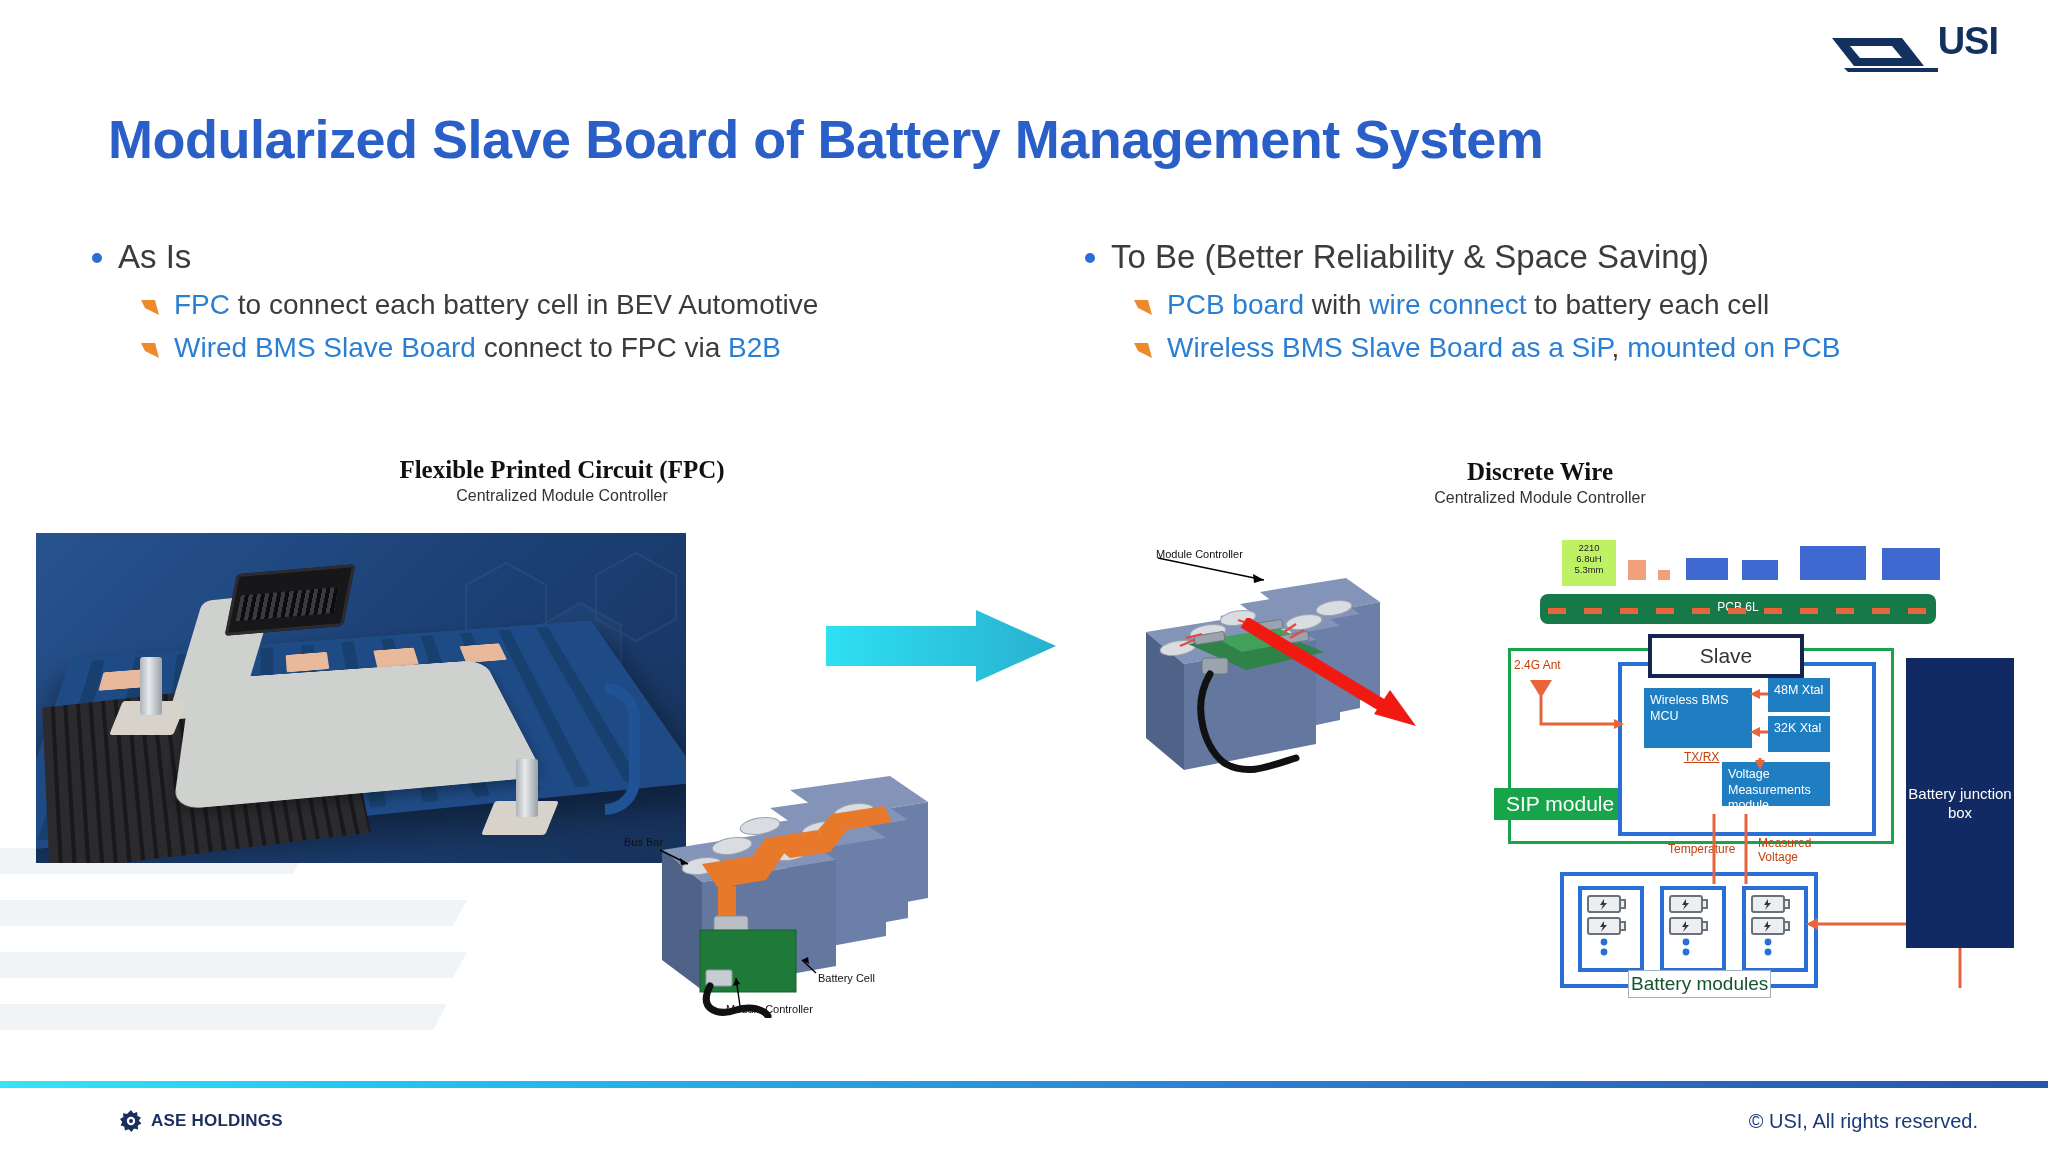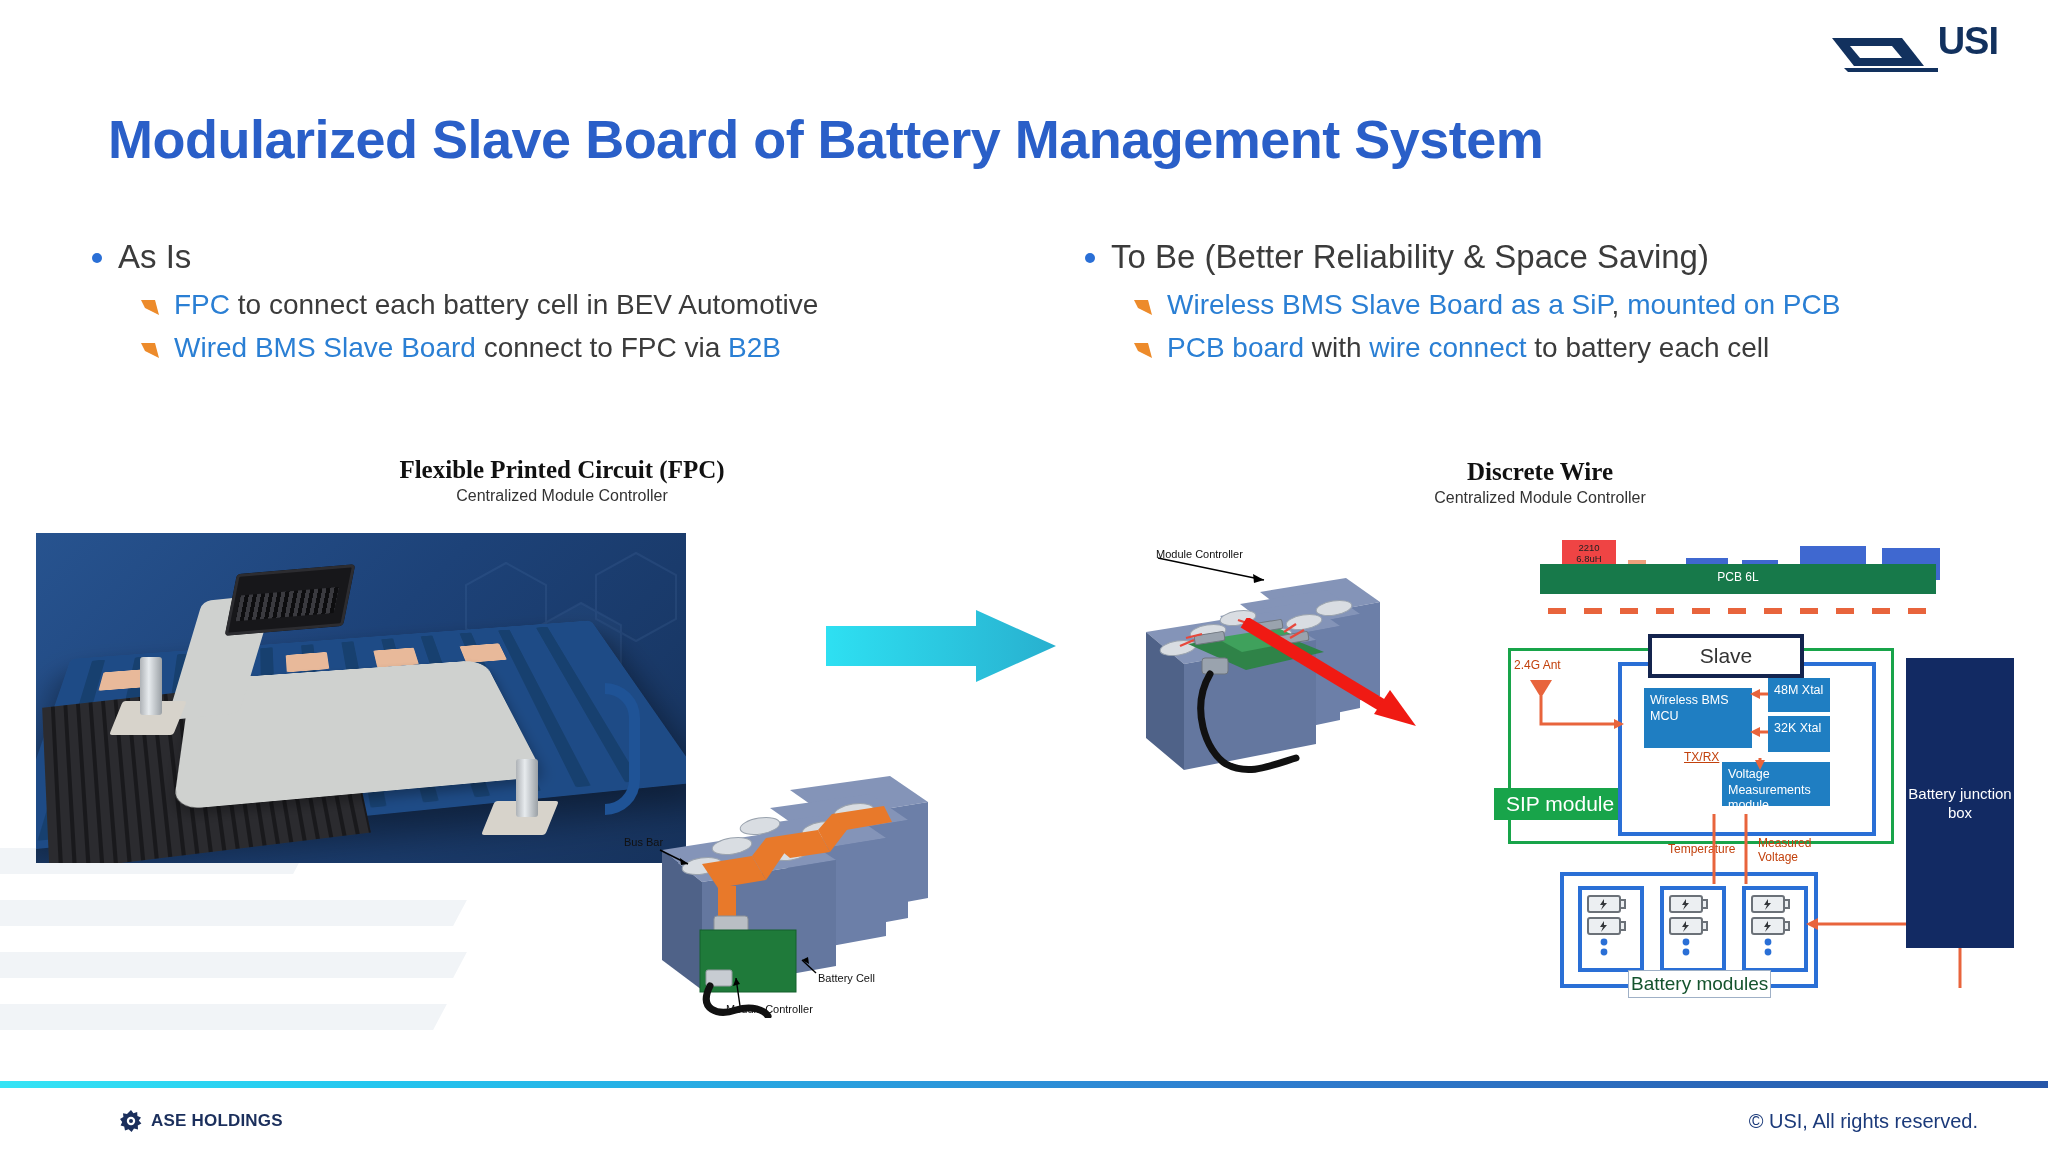--- a/index.html
+++ b/index.html
@@ -79,25 +79,25 @@
 
   
   .modfig{position:absolute;left:640px;top:768px;width:300px;height:250px;}
   .minilbl{position:absolute;font-size:11px;color:#111;font-family:"Liberation Sans",sans-serif;white-space:nowrap;}
 
   
   .dwfig{position:absolute;left:1128px;top:540px;width:300px;height:250px;}
 
   
   .schem{position:absolute;left:1500px;top:540px;width:520px;height:520px;}
-  .pcbstrip{position:absolute;left:40px;top:24px;width:396px;height:30px;background:#17794a;}
+  .pcbstrip{position:absolute;left:40px;top:54px;width:396px;height:30px;background:#17794a;border-radius:8px;}
   .pcbstrip span{position:absolute;left:0;right:0;top:6px;text-align:center;color:#fff;font-size:12px;}
   .pcbpad{position:absolute;top:68px;height:6px;background:#e8643c;}
   .comp{position:absolute;background:#3f68d0;}
-  .comp.grey{background:#ef4444;color:#222;font-size:9.5px;line-height:1.15;padding:3px 2px;
+  .comp.grey{background:#bef264;color:#222;font-size:9.5px;line-height:1.15;padding:3px 2px;
              text-align:center;font-family:"Liberation Sans",sans-serif;}
   .comp.orange{background:#f0a07c;}
 
   .greenbox{position:absolute;left:8px;top:108px;width:380px;height:190px;border:3px solid #18a44a;}
   .siplbl{position:absolute;left:-6px;top:248px;background:#18a44a;color:#fff;font-size:21px;
           padding:4px 12px;white-space:nowrap;}
   .slavebox{position:absolute;left:148px;top:94px;width:148px;height:36px;border:4px solid #14244e;
             background:#fff;display:flex;align-items:center;justify-content:center;
             font-size:21px;color:#333;z-index:3;}
   .bluebox{position:absolute;left:118px;top:122px;width:250px;height:166px;border:4px solid #2a6fd6;background:#fff;}
@@ -166,27 +166,27 @@
 
   <div class="col right">
     <div class="l1">
       <div class="dot"></div>
       <div class="txt">To Be  (Better Reliability &amp; Space Saving)</div>
     </div>
     <div class="l2">
       <svg class="arrow" width="20" height="18" viewBox="0 0 20 18">
         <polygon points="1,1 15,1 19,16 5,9" fill="#ed8b2b"></polygon>
       </svg>
-      <div class="txt"><span class="blue">Wireless BMS Slave Board as a SiP</span><span>,  </span><span class="blue">mounted on PCB</span></div>
+      <div class="txt"><span class="blue">PCB board</span><span> with </span><span class="blue">wire connect</span><span> to battery each cell</span></div>
     </div>
     <div class="l2">
       <svg class="arrow" width="20" height="18" viewBox="0 0 20 18">
         <polygon points="1,1 15,1 19,16 5,9" fill="#ed8b2b"></polygon>
       </svg>
-      <div class="txt"><span class="blue">PCB board</span><span> with </span><span class="blue">wire connect</span><span> to battery each cell</span></div>
+      <div class="txt"><span class="blue">Wireless BMS Slave Board as a SiP</span><span>,  </span><span class="blue">mounted on PCB</span></div>
     </div>
   </div>
 
   <div class="figcap" style="left:262px;top:448px;width:600px;">
     <div class="h">Flexible Printed Circuit (FPC)</div>
     <div class="s">Centralized Module Controller</div>
   </div>
 
   <div class="figcap" style="left:1300px;top:450px;width:480px;">
     <div class="h">Discrete Wire</div>

